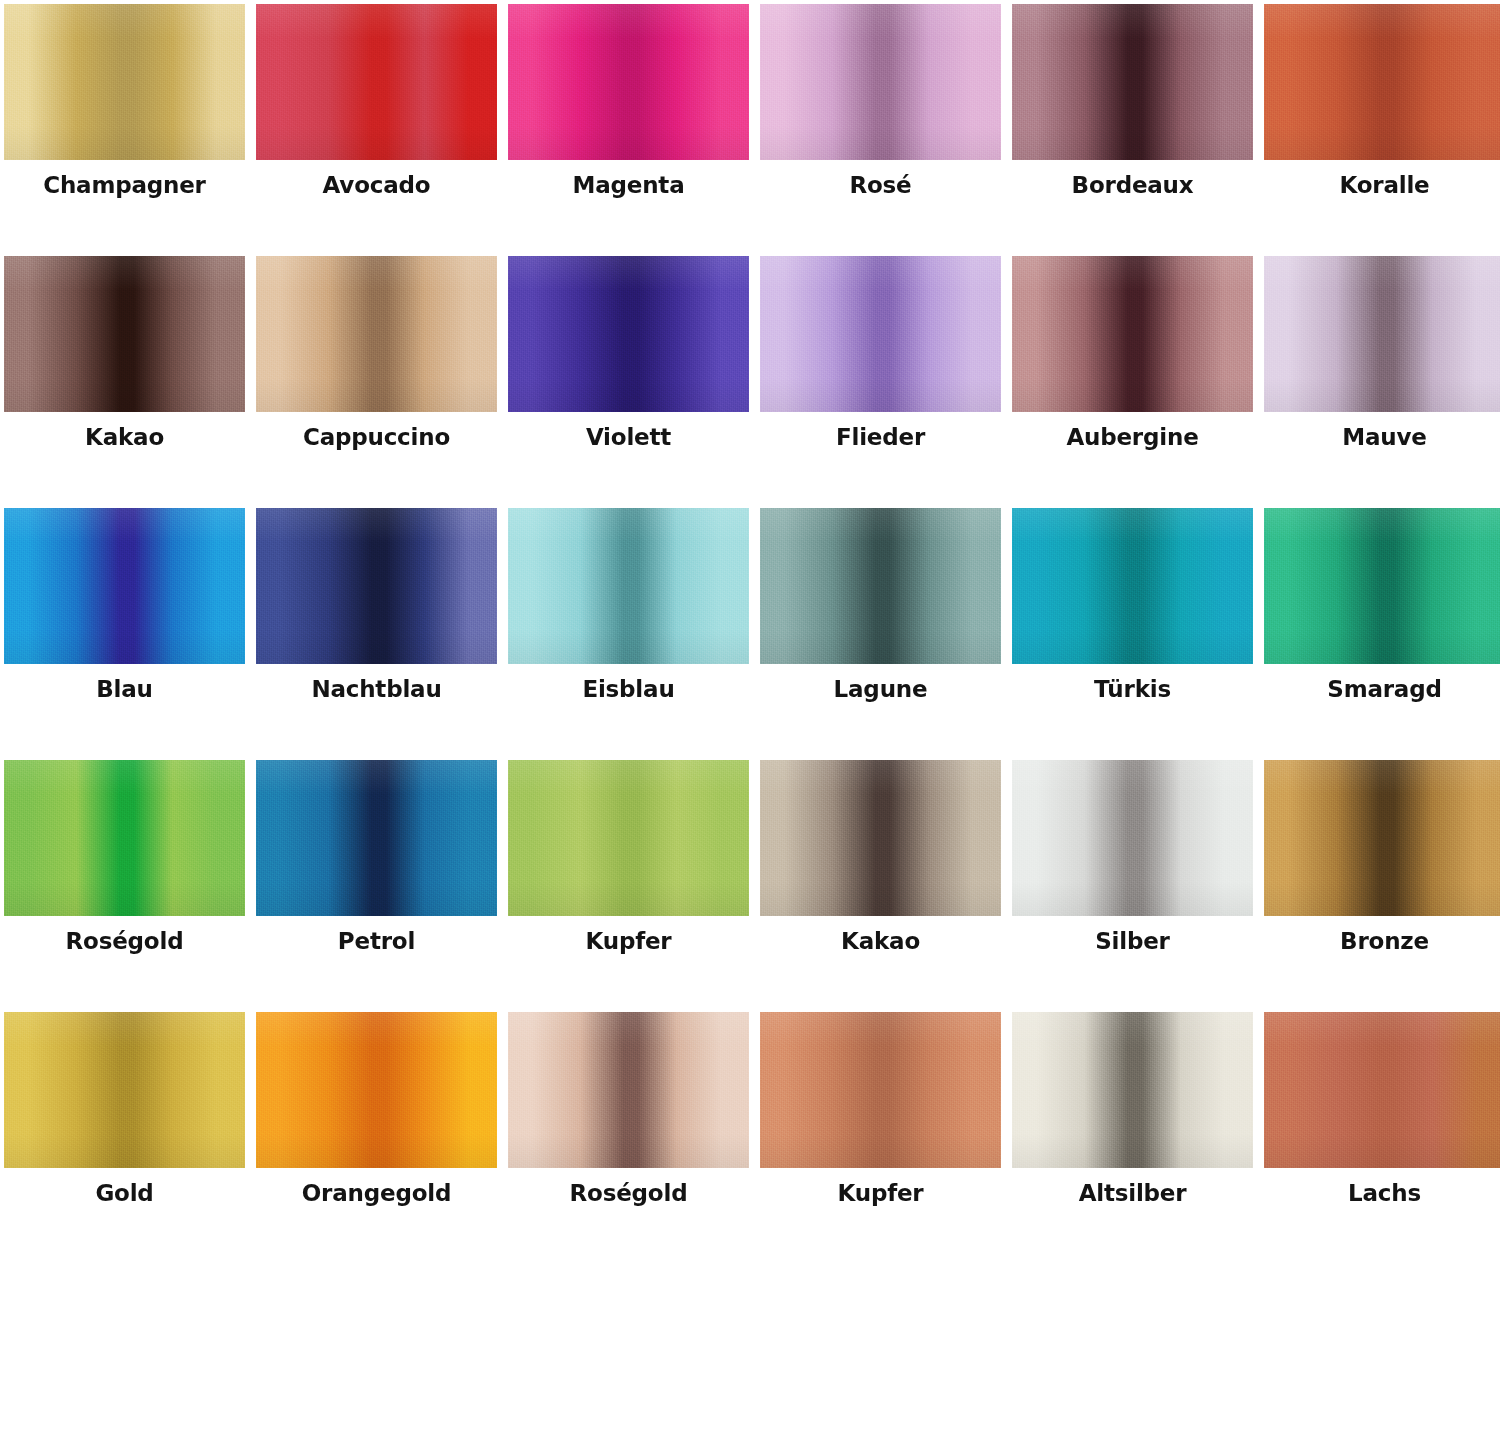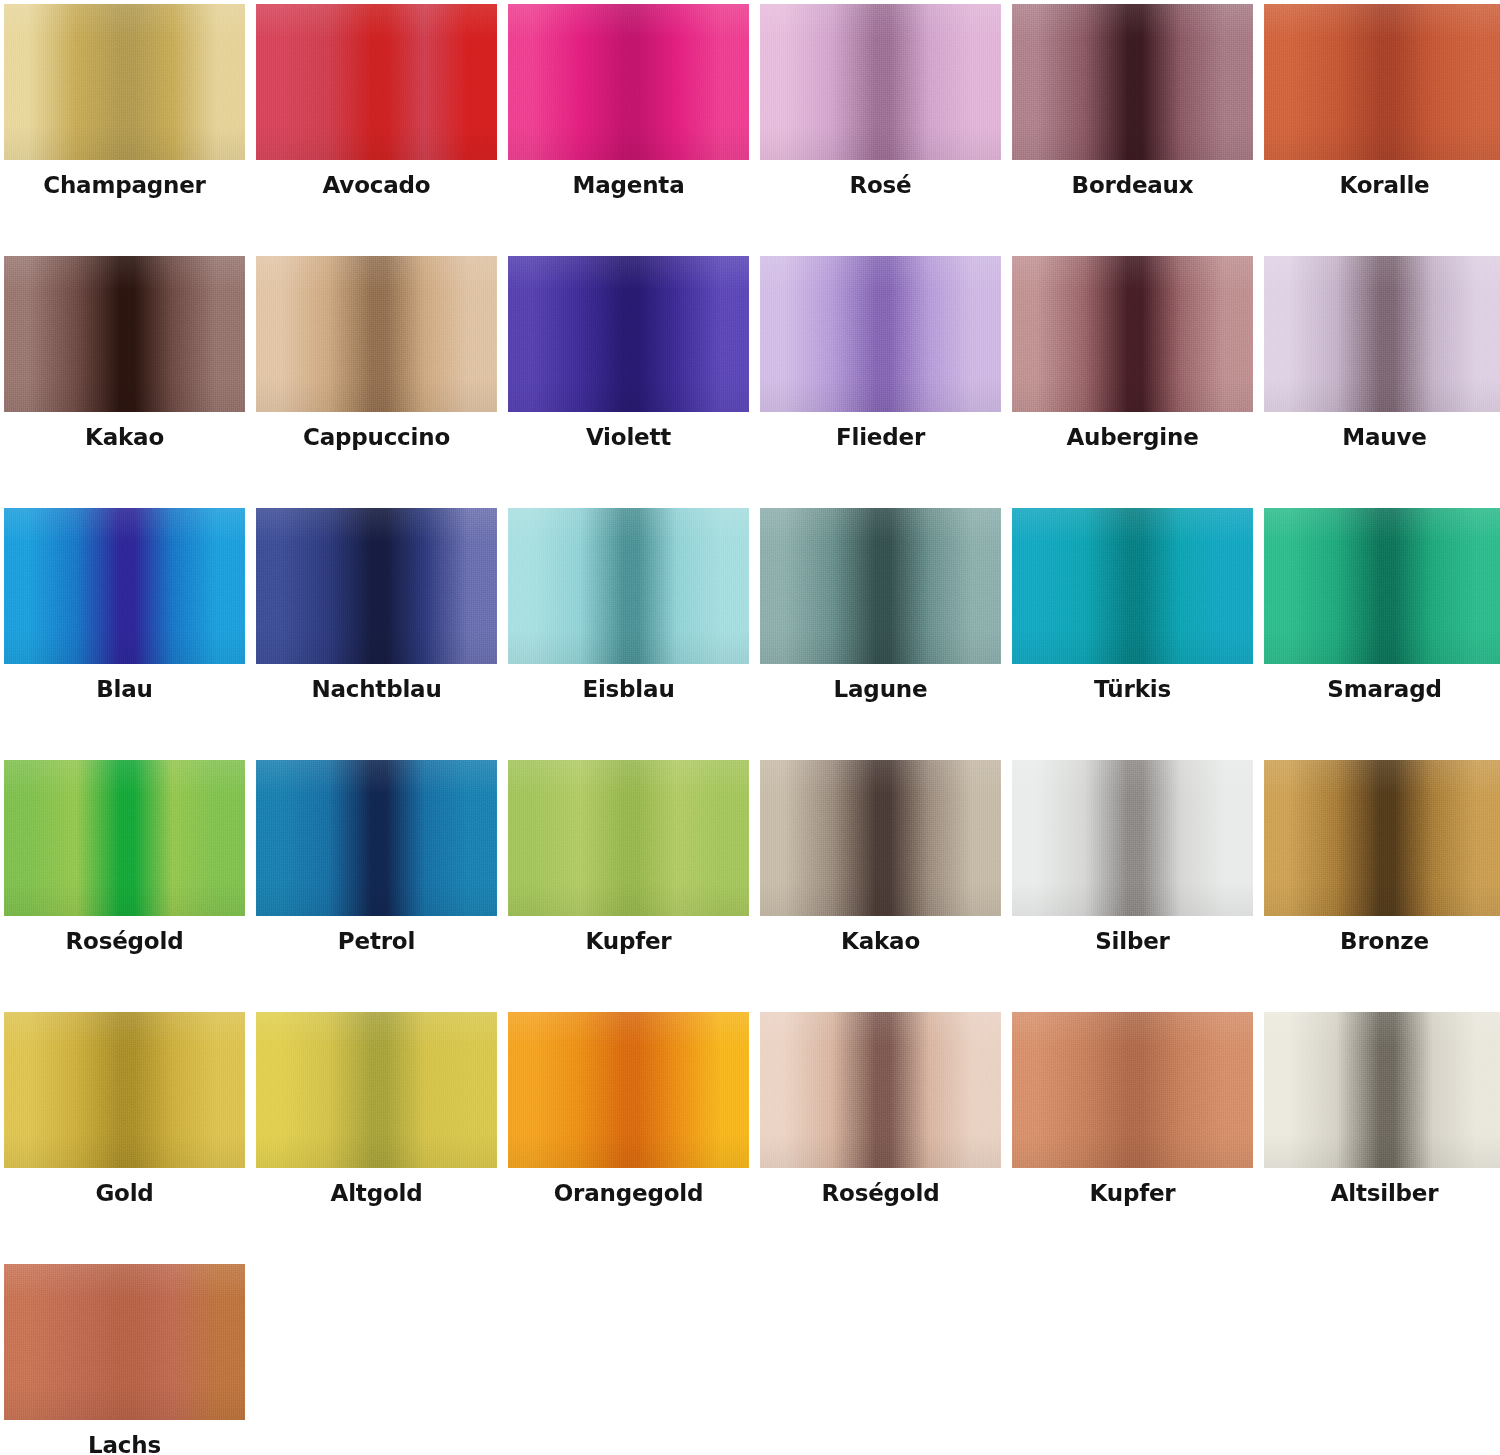--- a/index.html
+++ b/index.html
@@ -286,28 +286,20 @@
     <div class="swatch-cell">
       <div class="swatch-chip">
         <div class="swatch-grad" style="background: linear-gradient(90deg, rgb(223, 196, 81) 0%, rgb(223, 196, 81) 10%, rgb(205, 174, 62) 30%, rgb(171, 142, 44) 48%, rgb(171, 142, 44) 54%, rgb(205, 174, 62) 70%, rgb(221, 194, 79) 88%, rgb(221, 194, 79) 100%);"></div>
         <div class="swatch-sheen"></div>
         <div class="swatch-grain"></div>
       </div>
       <div class="swatch-label">Gold</div>
     </div>
     <div class="swatch-cell">
       <div class="swatch-chip">
-        <div class="swatch-grad" style="background: linear-gradient(90deg, rgb(225, 207, 78) 0%, rgb(225, 207, 78) 10%, rgb(212, 194, 74) 30%, rgb(169, 163, 61) 48%, rgb(169, 163, 61) 54%, rgb(212, 194, 74) 70%, rgb(217, 199, 76) 88%, rgb(217, 199, 76) 100%);"></div>
-        <div class="swatch-sheen"></div>
-        <div class="swatch-grain"></div>
-      </div>
-      <div class="swatch-label">Altgold</div>
-    </div>
-    <div class="swatch-cell">
-      <div class="swatch-chip">
         <div class="swatch-grad" style="background: linear-gradient(90deg, rgb(246, 162, 35) 0%, rgb(246, 162, 35) 10%, rgb(238, 141, 24) 30%, rgb(219, 106, 18) 48%, rgb(219, 106, 18) 54%, rgb(238, 141, 24) 70%, rgb(248, 181, 31) 88%, rgb(248, 181, 31) 100%);"></div>
         <div class="swatch-sheen"></div>
         <div class="swatch-grain"></div>
       </div>
       <div class="swatch-label">Orangegold</div>
     </div>
     <div class="swatch-cell">
       <div class="swatch-chip">
         <div class="swatch-grad" style="background: linear-gradient(90deg, rgb(236, 211, 196) 0%, rgb(236, 211, 196) 10%, rgb(217, 180, 159) 30%, rgb(125, 90, 82) 48%, rgb(125, 90, 82) 54%, rgb(217, 180, 159) 70%, rgb(234, 209, 194) 88%, rgb(234, 209, 194) 100%);"></div>
         <div class="swatch-sheen"></div>

